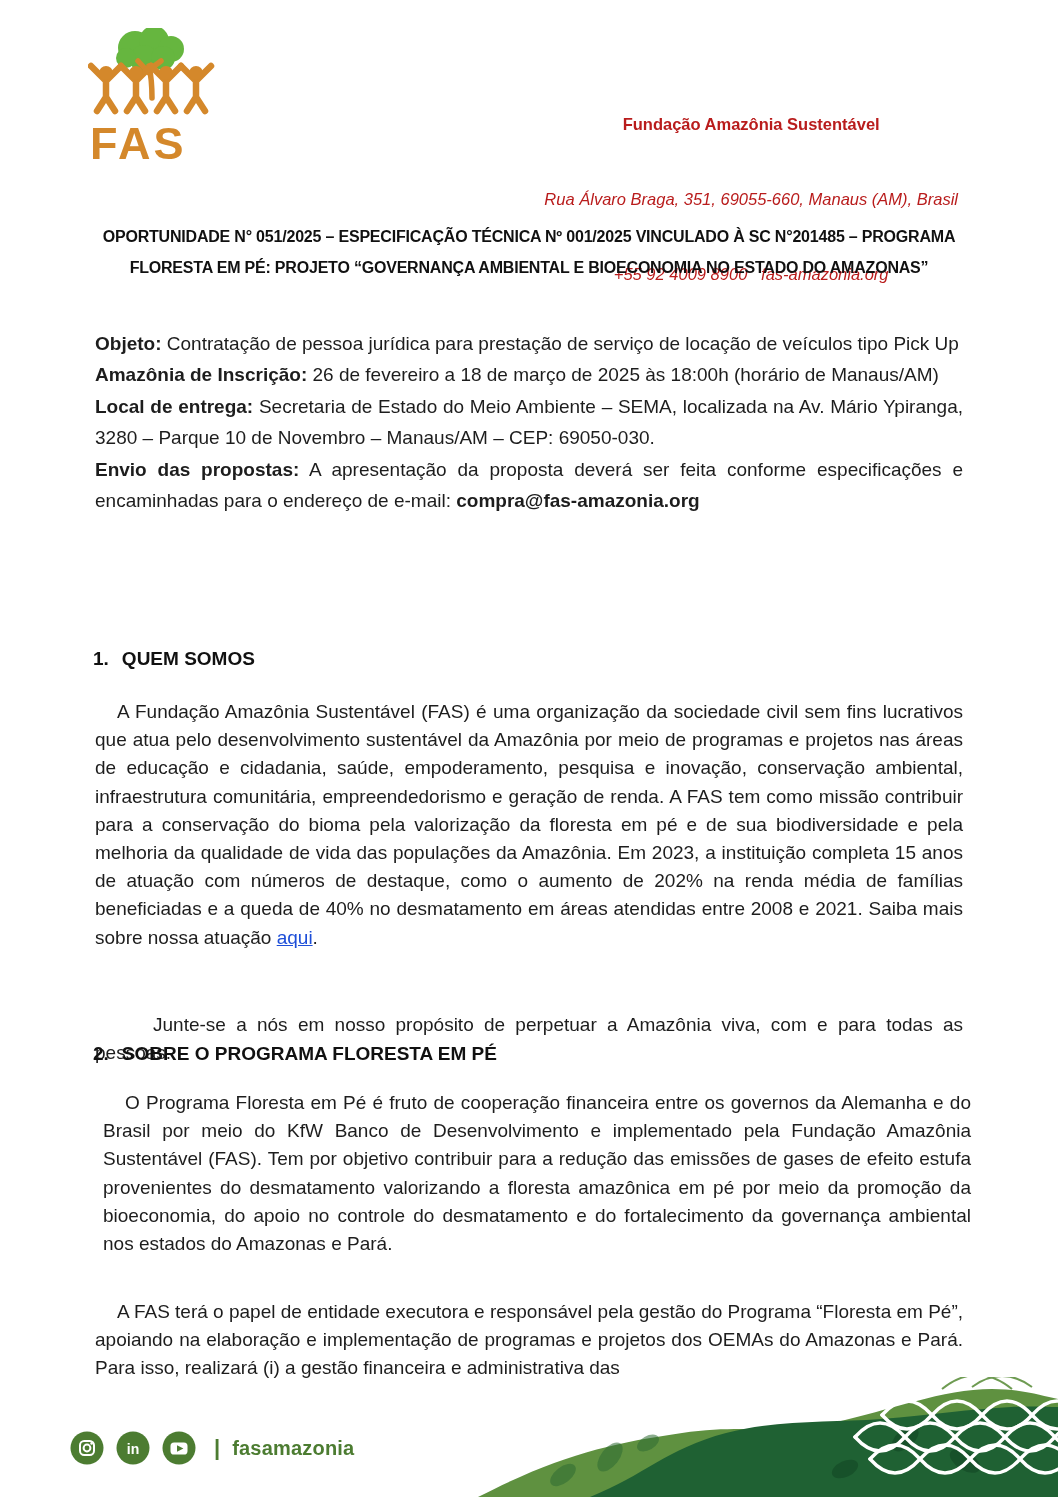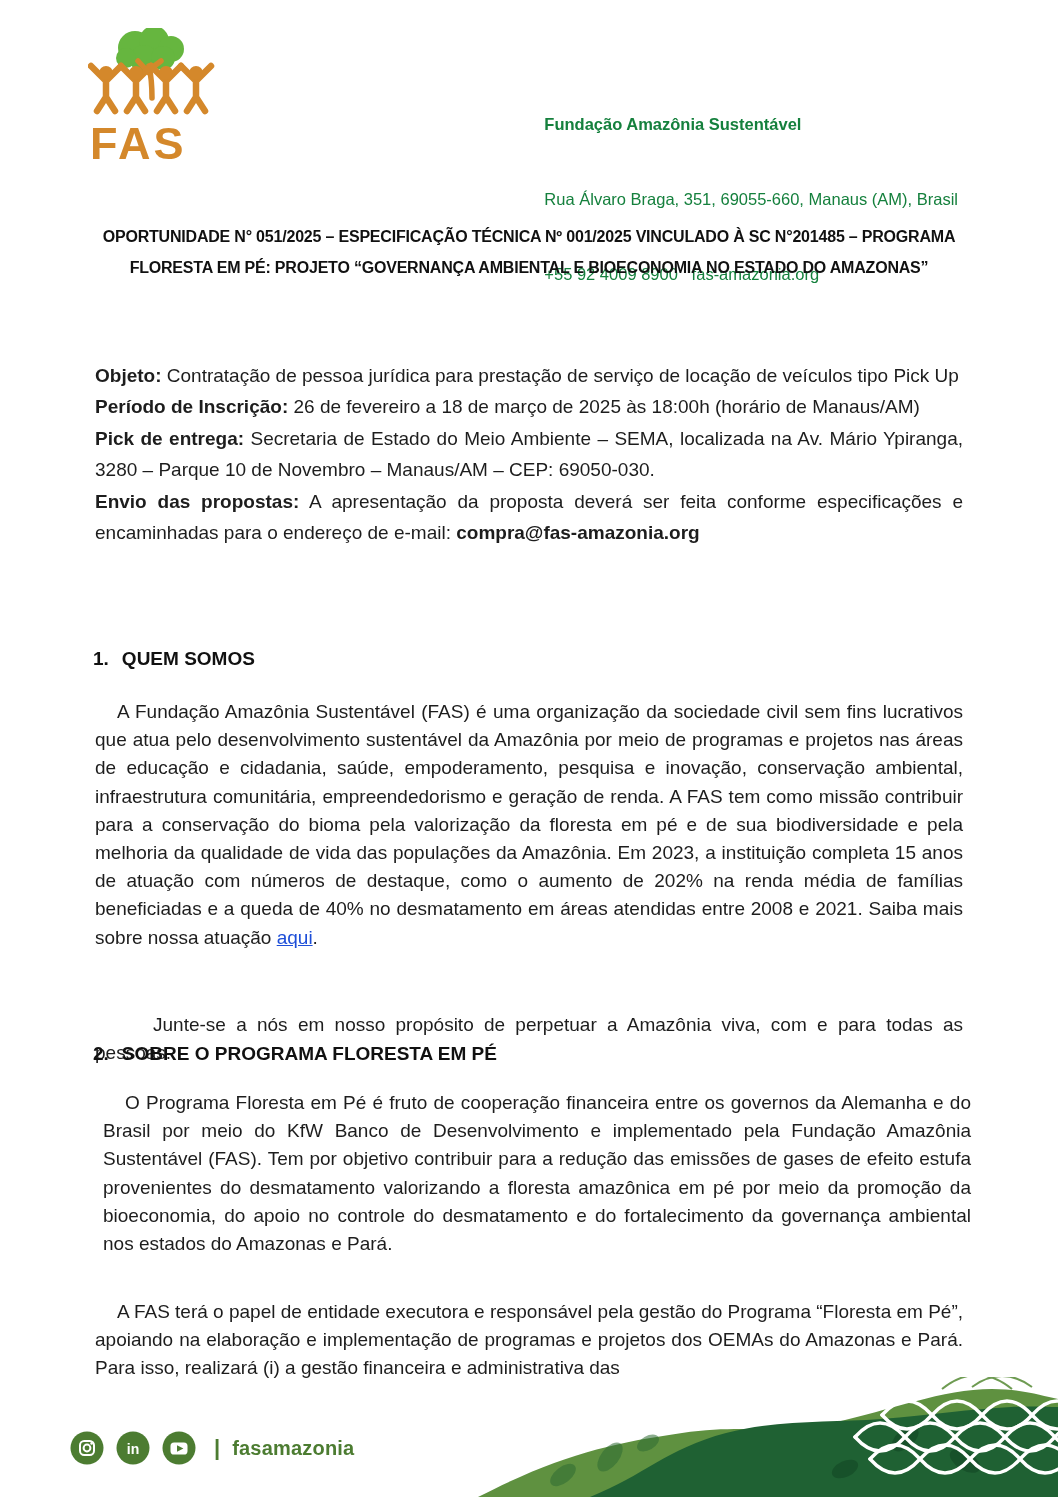--- a/index.html
+++ b/index.html
@@ -9,34 +9,34 @@
     font-family:"Liberation Sans","DejaVu Sans",sans-serif;
     color:#1d1d1d;
   }
   
   .logo{position:absolute;left:88px;top:28px;width:140px;}
   .logo-word{
     font-weight:bold;font-size:45px;line-height:44px;color:#d4882b;
     letter-spacing:3px;margin-top:0px;margin-left:2px;
   }
   .contact{
-    position:absolute;top:62px;right:100px;text-align:left;
-    font-size:16.5px;line-height:25px;color:#15803d;white-space:pre-wrap;
+    position:absolute;top:62px;right:100px;text-align:center;
+    font-size:16.5px;line-height:25px;color:#b91c1c;white-space:pre-wrap;
   }
   .contact .org{font-weight:bold;}
-  .contact .it{font-weight:500;}
+  .contact .it{font-style:italic;font-weight:500;}
   
   .doc-title{
     position:absolute;left:95px;top:221px;width:868px;
     text-align:center;font-weight:bold;font-size:16px;line-height:31px;
     color:#111;letter-spacing:-0.2px;
   }
   
   .details{
-    position:absolute;left:95px;top:360px;width:868px;
+    position:absolute;left:95px;top:328px;width:868px;
     font-size:19px;line-height:31.4px;text-align:justify;
   }
   .details p{margin:0;}
   .lbl{font-weight:bold;}
   .bold{font-weight:bold;}
   
   .sec-h{
     position:absolute;left:93px;display:flex;gap:13px;
     font-weight:bold;font-size:19px;color:#111;
   }
@@ -102,22 +102,22 @@
   <div class="contact">
     <div class="org">Fundação Amazônia Sustentável</div>
     <div class="it">Rua Álvaro Braga, 351, 69055-660, Manaus (AM), Brasil</div>
     <div class="it">+55 92 4009 8900   fas-amazonia.org</div>
   </div>
 
   <div class="doc-title">OPORTUNIDADE N° 051/2025 – ESPECIFICAÇÃO TÉCNICA Nº 001/2025 VINCULADO À SC N°201485 – PROGRAMA FLORESTA EM PÉ: PROJETO “GOVERNANÇA AMBIENTAL E BIOECONOMIA NO ESTADO DO AMAZONAS”</div>
 
   <div class="details">
     <p><span class="lbl">Objeto:</span><span> Contratação de pessoa jurídica para prestação de serviço de locação de veículos tipo Pick Up</span></p>
-    <p><span class="lbl">Período de Inscrição:</span><span> 26 de fevereiro a 18 de março de 2025 às 18:00h (horário de Manaus/AM)</span></p>
-    <p><span class="lbl">Pick de entrega:</span><span> Secretaria de Estado do Meio Ambiente – SEMA, localizada na Av. Mário Ypiranga, 3280 – Parque 10 de Novembro – Manaus/AM – CEP: 69050-030.</span></p>
+    <p><span class="lbl">Amazônia de Inscrição:</span><span> 26 de fevereiro a 18 de março de 2025 às 18:00h (horário de Manaus/AM)</span></p>
+    <p><span class="lbl">Local de entrega:</span><span> Secretaria de Estado do Meio Ambiente – SEMA, localizada na Av. Mário Ypiranga, 3280 – Parque 10 de Novembro – Manaus/AM – CEP: 69050-030.</span></p>
     <p><span class="lbl">Envio das propostas:</span><span> A apresentação da proposta deverá ser feita conforme especificações e encaminhadas para o endereço de e-mail: </span><span class="bold">compra@fas-amazonia.org</span></p>
   </div>
 
   <div class="sec-h h1">
     <span>1.</span>
     <span>QUEM SOMOS</span>
   </div>
 
   <p class="para p-s1a"><span>A Fundação Amazônia Sustentável (FAS) é uma organização da sociedade civil sem fins lucrativos que atua pelo desenvolvimento sustentável da Amazônia por meio de programas e projetos nas áreas de educação e cidadania, saúde, empoderamento, pesquisa e inovação, conservação ambiental, infraestrutura comunitária, empreendedorismo e geração de renda. A FAS tem como missão contribuir para a conservação do bioma pela valorização da floresta em pé e de sua biodiversidade e pela melhoria da qualidade de vida das populações da Amazônia. Em 2023, a instituição completa 15 anos de atuação com números de destaque, como o aumento de 202% na renda média de famílias beneficiadas e a queda de 40% no desmatamento em áreas atendidas entre 2008 e 2021. Saiba mais sobre nossa atuação </span><a class="doclink">aqui</a><span>.</span></p>
 

